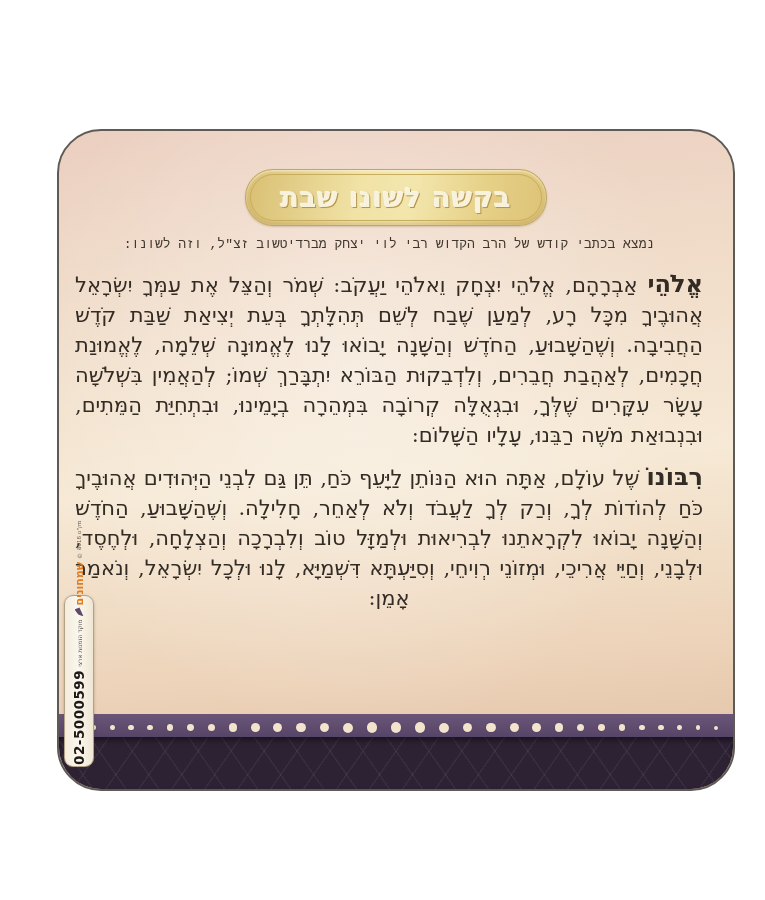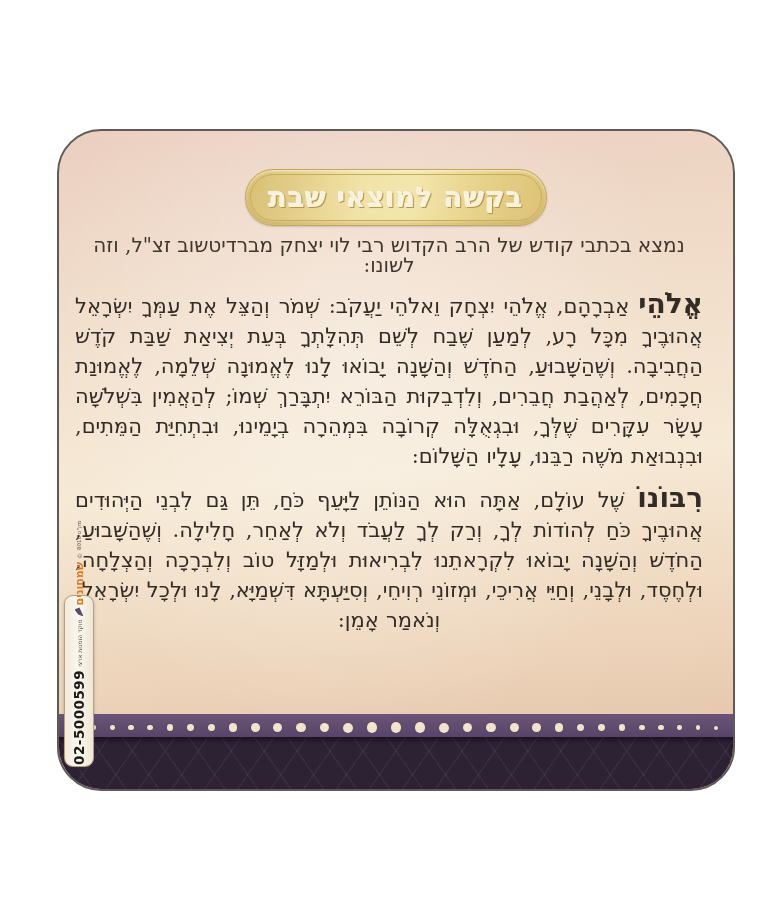--- a/index.html
+++ b/index.html
@@ -28,26 +28,26 @@
   .pill::after{content:"";position:absolute;inset:4px;border:1px solid #c9ad5e;
     border-radius:24px;pointer-events:none;}
   .card-title{font-family:"DejaVu Sans",sans-serif;font-weight:bold;font-size:27px;letter-spacing:1px;
     color:var(--title-text,#f8f2da);
     text-shadow:1px 1px 0 #b5964a,-1px -1px 1px rgba(255,255,255,.85),0 0 2px rgba(160,128,58,.55);}
 
   
   .content{position:absolute;top:104px;left:16px;right:30px;direction:rtl;z-index:2;
     color:var(--text,#332c25);}
   .intro{text-align:center;}
-  .intro-src{font-size:20px;line-height:20px;color:#3f362d;}
+  .intro-src{font-size:13px;line-height:20px;color:#3f362d;font-family:Liberation Mono, monospace;}
   .intro-bold{margin-top:3px;font-weight:bold;font-size:19px;line-height:27px;color:#2e2721;}
   .prayer{margin:0;text-align:justify;font-size:21px;line-height:30px;word-spacing:.5px;}
   .p1{margin-top:14px;}
   .p2{margin-top:12px;text-align-last:center;}
-  .lead{font-weight:bold;font-size:28px;}
+  .lead{font-weight:bold;font-size:24px;}
 
   
   .band{position:absolute;left:0;right:0;top:583px;height:27px;z-index:1;
     background:linear-gradient(180deg,#6a5578,var(--band-purple,#5d4a6b) 60%,#51406a);}
   .dots{display:flex;justify-content:space-between;align-items:center;height:100%;padding:0 15px;box-sizing:border-box;}
   .dot{flex:none;border-radius:50%;background:var(--dot,#f2e3cd);box-shadow:0 0 1px rgba(60,40,70,.5);}
   .quilt{position:absolute;left:0;right:0;bottom:0;height:52px;z-index:1;
     background-color:var(--band-dark,#2d2134);
     background-image:
       repeating-linear-gradient(55deg,rgba(255,255,255,.05) 0 1.5px,transparent 1.5px 27px),
@@ -71,21 +71,21 @@
   .catalog{font-size:5.5px;color:#6a6156;}
   .reg-mark{font-size:6px;color:#6a6156;}
 </style>
 </head>
 <body>
 
 <div class="page">
   <div class="card">
 
     <div class="pill">
-      <span class="card-title">בקשה למוצאי שבת</span>
+      <span class="card-title">בקשה לשונו שבת</span>
     </div>
 
     <div class="content">
       <div class="intro">
         <div class="intro-src">נמצא בכתבי קודש של הרב הקדוש רבי לוי יצחק מברדיטשוב זצ"ל, וזה לשונו:</div>
       </div>
 
       <p class="prayer p1"><span class="lead">אֱלֹהֵי</span>
         <span>אַבְרָהָם, אֱלֹהֵי יִצְחָק וֵאלֹהֵי יַעֲקֹב: שְׁמֹר וְהַצֵּל אֶת עַמְּךָ יִשְׂרָאֵל אֲהוּבֶיךָ מִכָּל רָע, לְמַעַן שֶׁבַח לְשֵׁם תְּהִלָּתְךָ בְּעֵת יְצִיאַת שַׁבַּת קֹדֶשׁ הַחֲבִיבָה. וְשֶׁהַשָּׁבוּעַ, הַחֹדֶשׁ וְהַשָּׁנָה יָבוֹאוּ לָנוּ לֶאֱמוּנָה שְׁלֵמָה, לֶאֱמוּנַת חֲכָמִים, לְאַהֲבַת חֲבֵרִים, וְלִדְבֵקוּת הַבּוֹרֵא יִתְבָּרַךְ שְׁמוֹ; לְהַאֲמִין בִּשְׁלֹשָׁה עָשָׂר עִקָּרִים שֶׁלְּךָ, וּבִגְאֻלָּה קְרוֹבָה בִּמְהֵרָה בְיָמֵינוּ, וּבִתְחִיַּת הַמֵּתִים, וּבִנְבוּאַת מֹשֶׁה רַבֵּנוּ, עָלָיו הַשָּׁלוֹם:</span></p>
 

